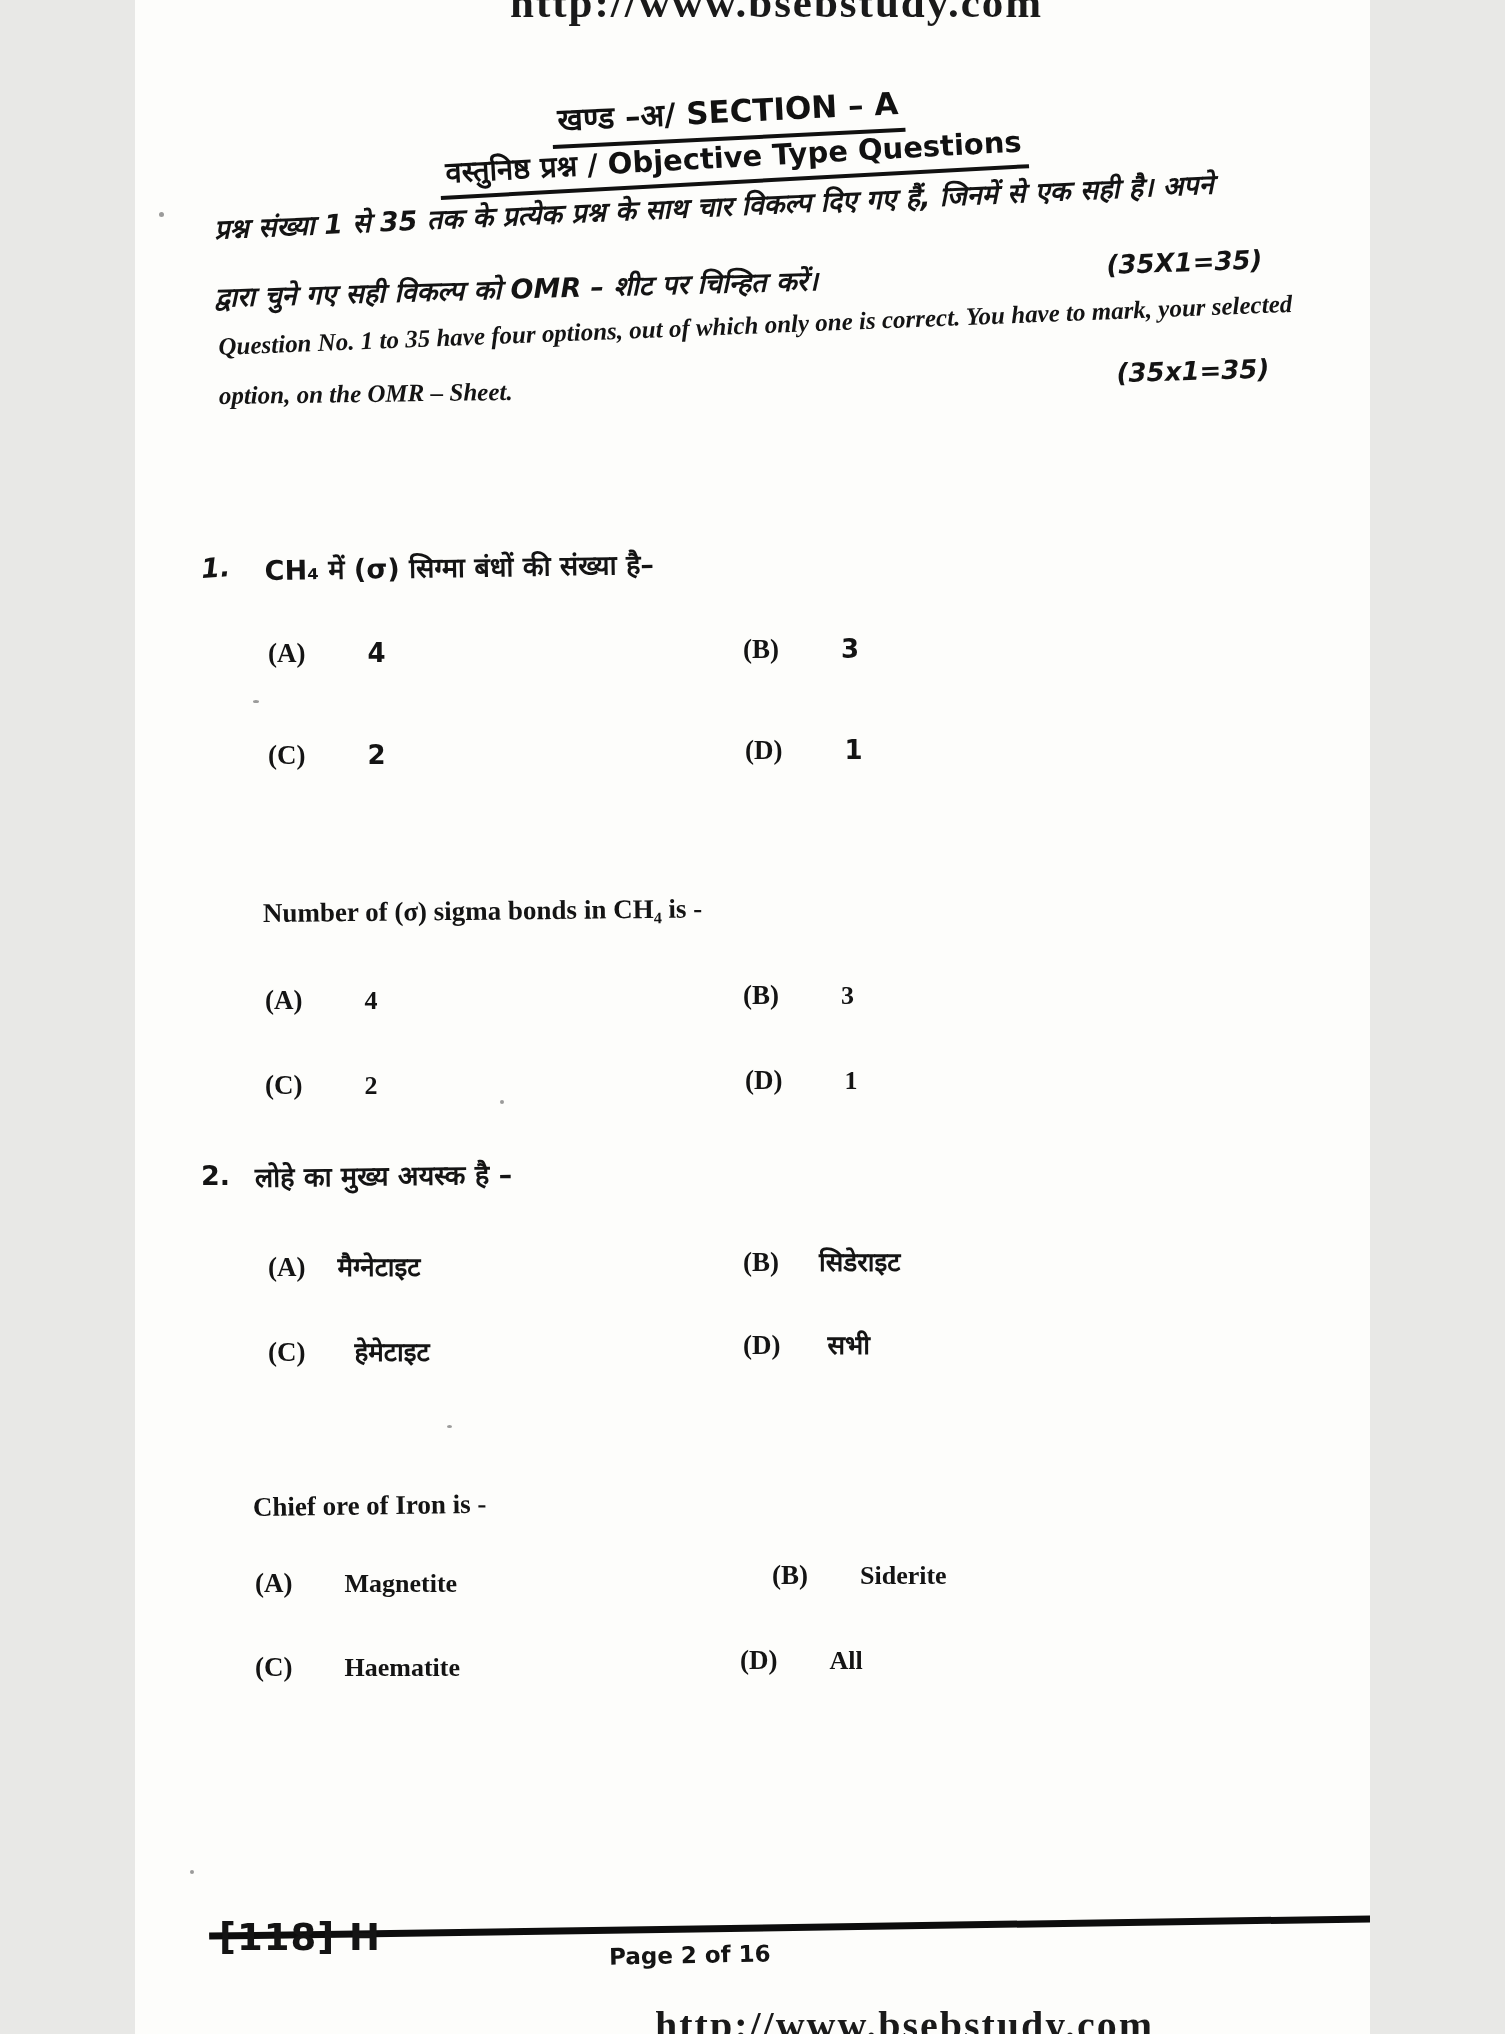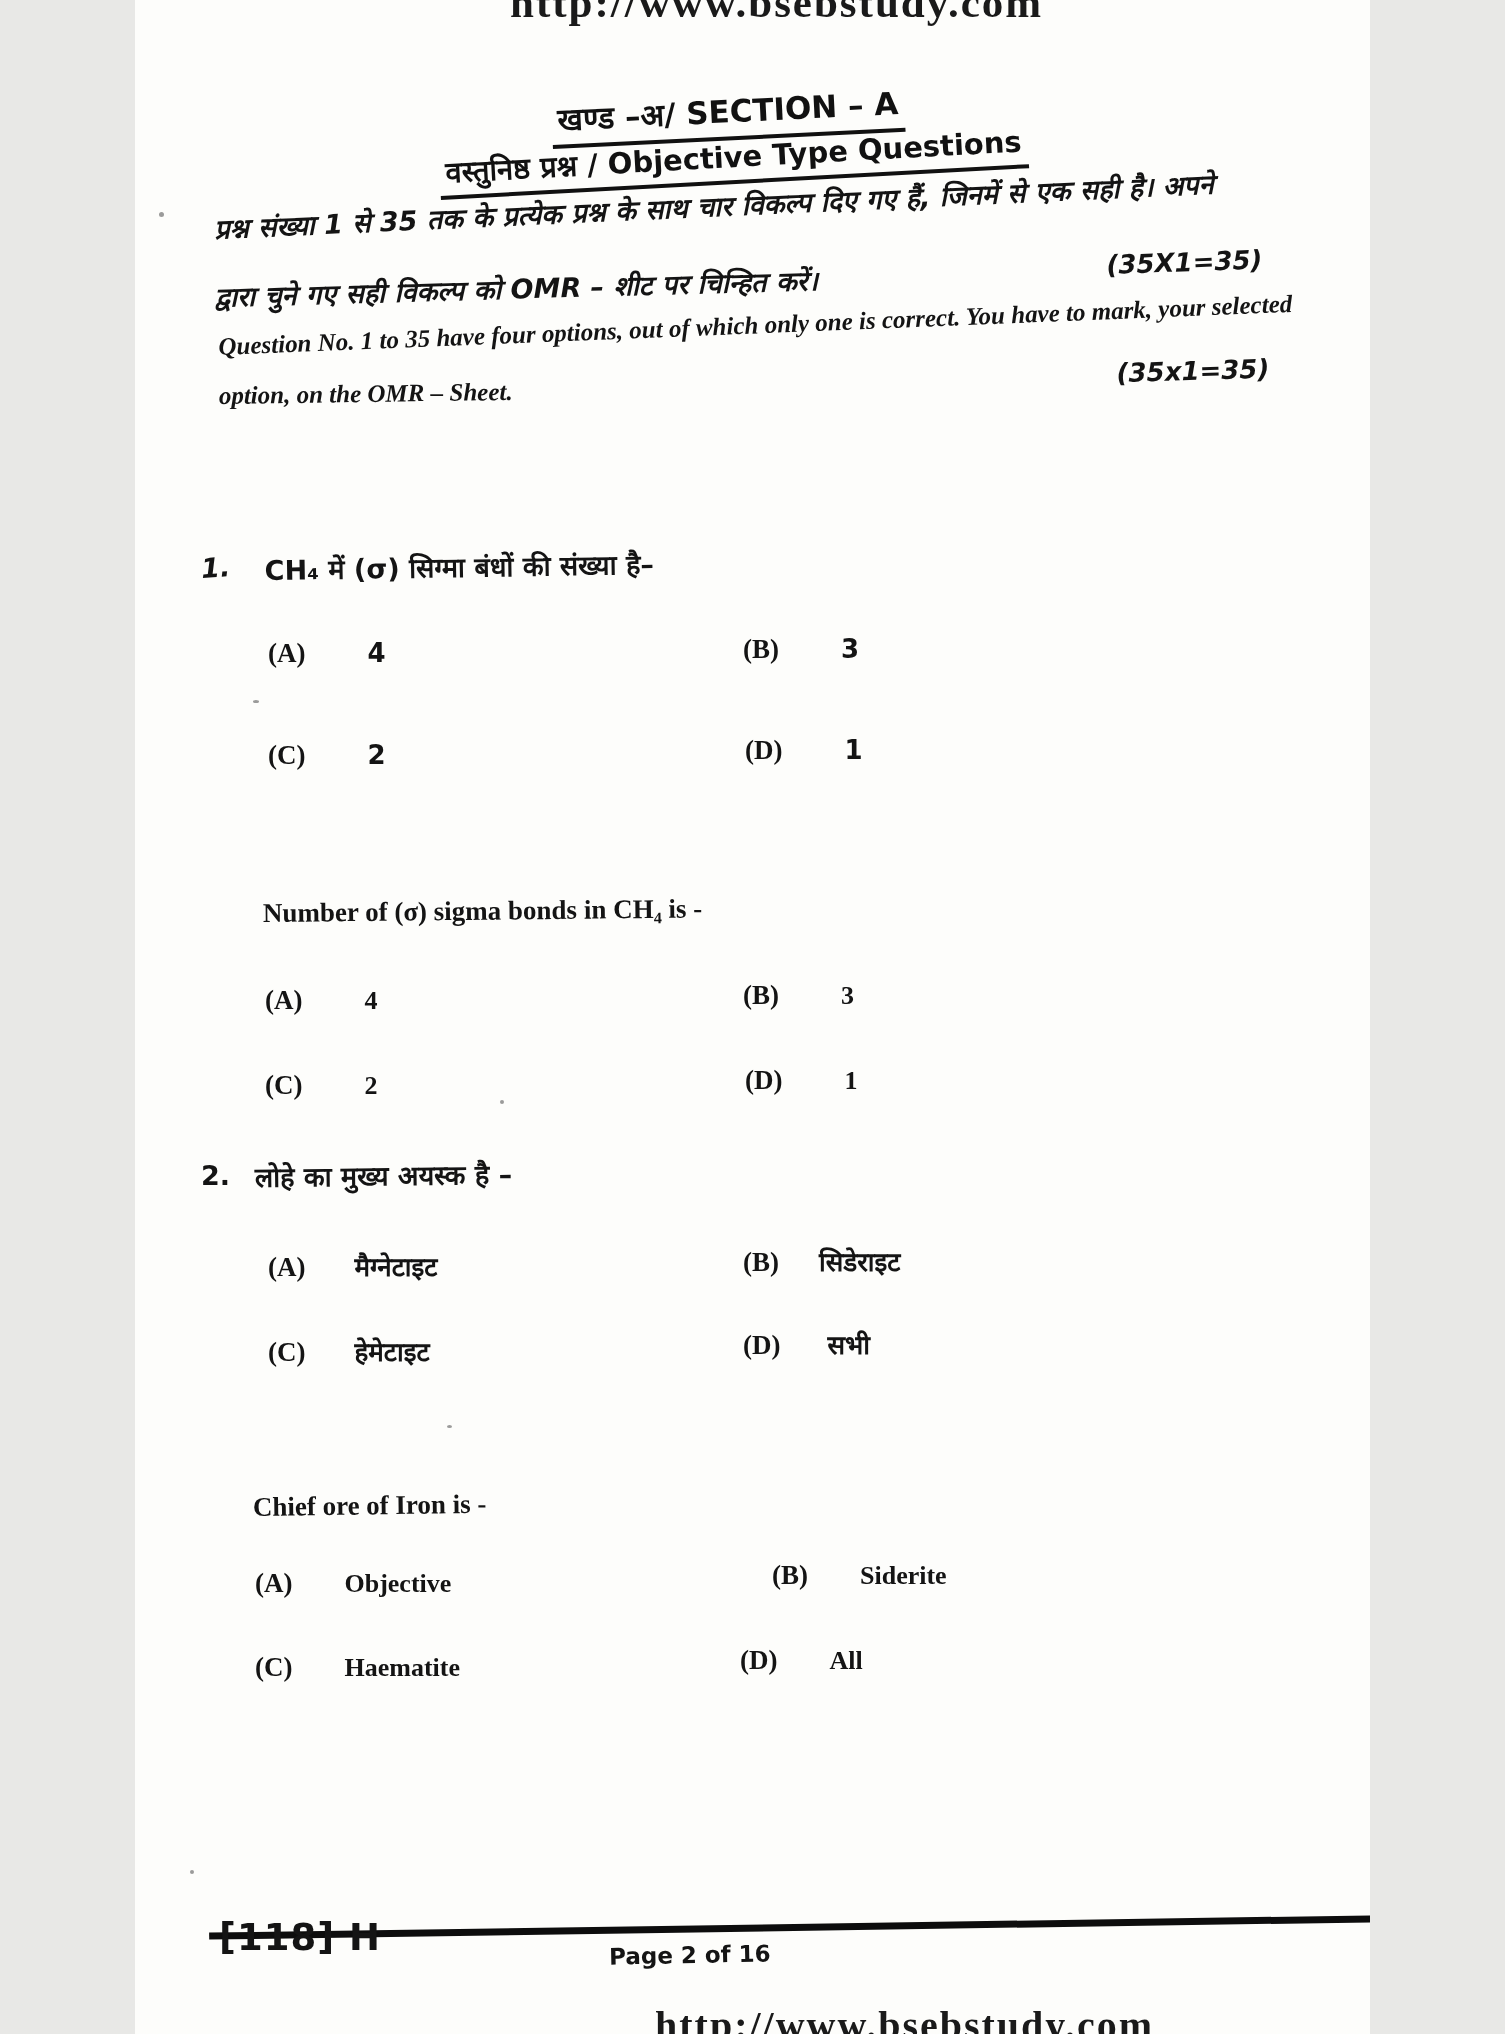--- a/index.html
+++ b/index.html
@@ -187,40 +187,40 @@
   <div class="abs" style="top:1065px;left:610px;">
     <span class="opt-label">(D)</span>
     <span class="opt-val-en" style="margin-left:58px;">1</span>
   </div>
 
   <div class="abs qnum" style="top:1160px;left:66px;">2.</div>
   <div class="abs qtext-hi" style="top:1158px;left:120px;transform:rotate(-0.7deg);">लोहे का मुख्य अयस्क है –</div>
 
   <div class="abs" style="top:1248px;left:133px;">
     <span class="opt-label">(A)</span>
-    <span class="opt-val-hi" style="margin-left:45px;">मैग्नेटाइट</span>
+    <span class="opt-val-hi" style="margin-left:28px;">मैग्नेटाइट</span>
   </div>
   <div class="abs" style="top:1243px;left:608px;">
     <span class="opt-label">(B)</span>
     <span class="opt-val-hi" style="margin-left:36px;">सिडेराइट</span>
   </div>
   <div class="abs" style="top:1333px;left:133px;">
     <span class="opt-label">(C)</span>
     <span class="opt-val-hi" style="margin-left:45px;">हेमेटाइट</span>
   </div>
   <div class="abs" style="top:1326px;left:608px;">
     <span class="opt-label">(D)</span>
     <span class="opt-val-hi" style="margin-left:43px;">सभी</span>
   </div>
 
   <div class="abs qtext-en" style="top:1492px;left:118px;transform:rotate(-0.8deg);">Chief ore of Iron is -</div>
 
   <div class="abs" style="top:1568px;left:120px;">
     <span class="opt-label">(A)</span>
-    <span class="opt-val-en" style="margin-left:48px;">Objective</span>
+    <span class="opt-val-en" style="margin-left:48px;">Magnetite</span>
   </div>
   <div class="abs" style="top:1560px;left:605px;margin-left:32px;">
     <span class="opt-label">(B)</span>
     <span class="opt-val-en" style="margin-left:48px;">Siderite</span>
   </div>
   <div class="abs" style="top:1652px;left:120px;">
     <span class="opt-label">(C)</span>
     <span class="opt-val-en" style="margin-left:48px;">Haematite</span>
   </div>
   <div class="abs" style="top:1645px;left:605px;">

